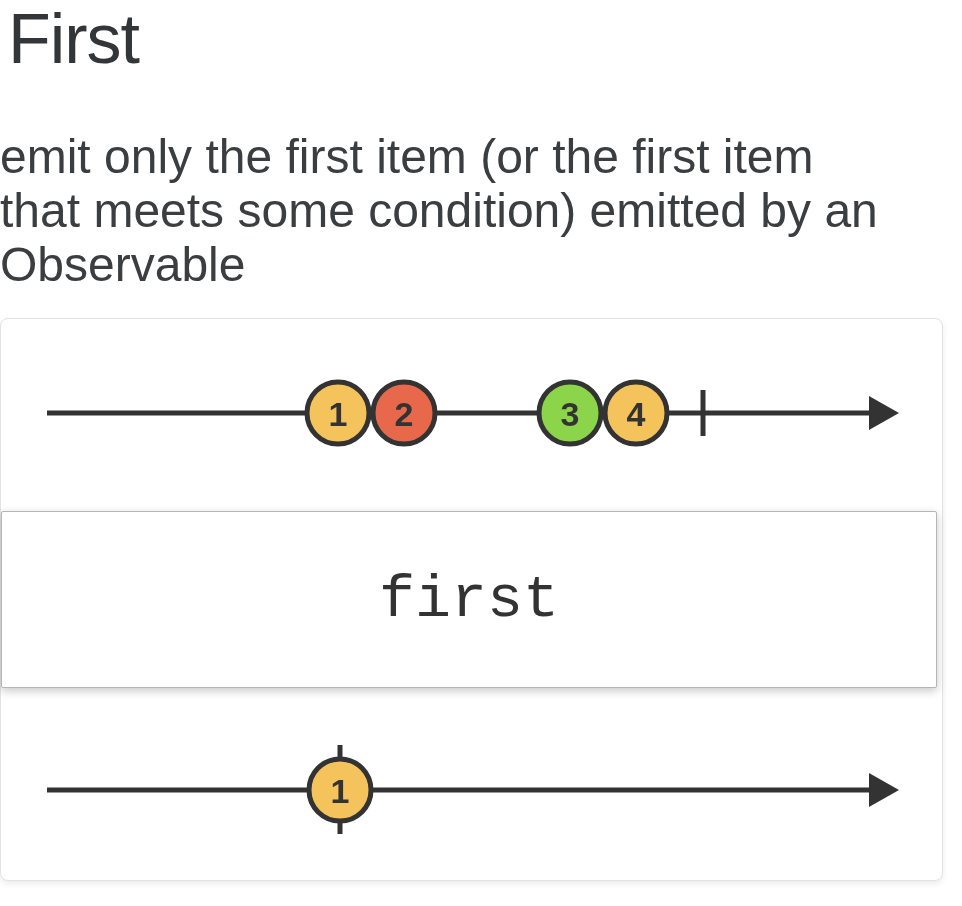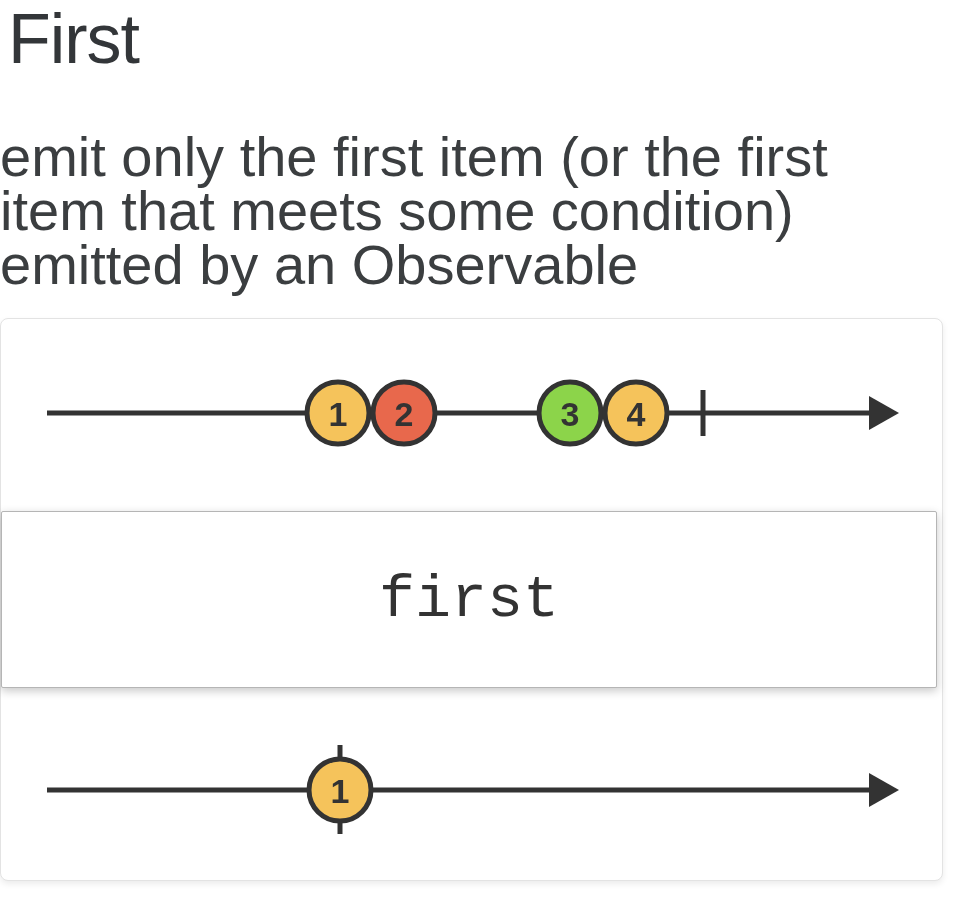--- a/index.html
+++ b/index.html
@@ -8,21 +8,21 @@
     background:#ffffff;color:#373a3c;
     font-family:"Liberation Sans", sans-serif;
   }
   .page-title{
     position:absolute;left:8px;top:4px;margin:0;
     font-size:70px;font-weight:400;line-height:1;color:#333639;
     letter-spacing:-1px;
   }
   .operator-description{
     position:absolute;left:0px;top:130px;width:880px;margin:0;
-    font-size:56px;line-height:54px;font-weight:400;color:#3b3e40;
+    font-size:48px;line-height:54px;font-weight:400;color:#3b3e40;
   }
   .outer-box{
     position:absolute;left:0px;top:318px;width:941px;height:561px;
     background:#ffffff;border:1px solid #e3e3e3;border-radius:8px;
     box-shadow:0 3px 6px rgba(0,0,0,0.08);
     z-index:0;
   }
   .marble-svg{
     position:absolute;left:0;top:0;width:962px;height:906px;
     z-index:1;pointer-events:none;

